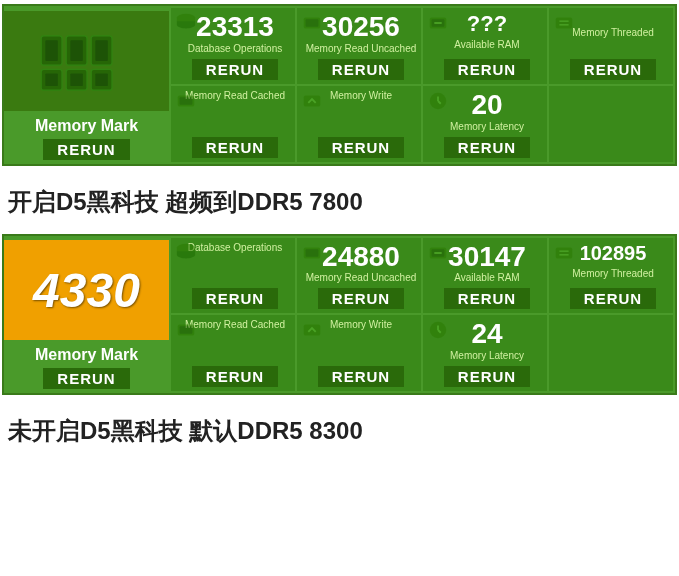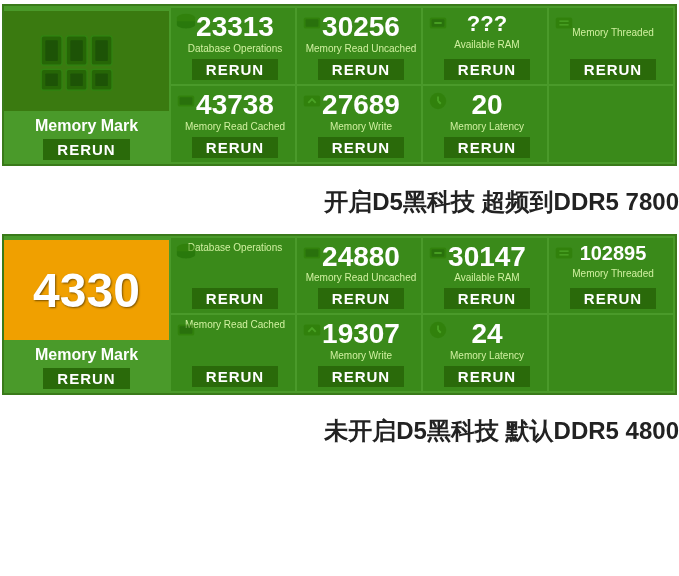--- a/index.html
+++ b/index.html
@@ -27,20 +27,21 @@
     }
 
     .score-block {
       background: #f0a000;
       width: 165px;
       height: 100px;
       display: flex;
       align-items: center;
       justify-content: center;
       position: relative;
+      font-style: italic;
     }
 
     .score-number {
       font-size: 48px;
       font-weight: bold;
       color: #fff;
       text-shadow: 1px 1px 2px rgba(0,0,0,0.5);
     }
 
     .memory-mark-label-block {
@@ -107,21 +108,21 @@
       position: absolute;
       left: 4px;
       top: 4px;
       width: 22px;
       height: 22px;
       opacity: 0.5;
     }
 
     .separator-section {
       background: #fff;
-      text-align: right;
+      text-align: left;
       padding: 16px 0 12px 8px;
     }
 
     .separator-text {
       font-size: 24px;
       font-weight: bold;
       color: #222;
     }
 
     
@@ -209,30 +210,28 @@
       <span class="metric-value" style="font-size:18px;"></span>
       <span class="metric-label">Memory Threaded</span>
       <button class="rerun-btn">RERUN</button>
     </div>
 
     <div class="metric-cell">
       <svg class="metric-icon" viewBox="0 0 24 24" xmlns="http://www.w3.org/2000/svg">
         <rect x="3" y="6" width="18" height="12" rx="2" fill="#2a7a00"></rect>
         <rect x="5" y="8" width="14" height="8" rx="1" fill="#1a5a00"></rect>
       </svg>
-      <span class="metric-value">43738</span>
       <span class="metric-label">Memory Read Cached</span>
       <button class="rerun-btn">RERUN</button>
     </div>
     <div class="metric-cell">
       <svg class="metric-icon" viewBox="0 0 24 24" xmlns="http://www.w3.org/2000/svg">
         <rect x="3" y="6" width="18" height="12" rx="2" fill="#2a7a00"></rect>
         <path d="M8 14 L12 10 L16 14" stroke="#5aba30" stroke-width="2" fill="none"></path>
       </svg>
-      <span class="metric-value">27689</span>
       <span class="metric-label">Memory Write</span>
       <button class="rerun-btn">RERUN</button>
     </div>
     <div class="metric-cell">
       <svg class="metric-icon" viewBox="0 0 24 24" xmlns="http://www.w3.org/2000/svg">
         <circle cx="12" cy="12" r="9" fill="#2a7a00"></circle>
         <line x1="12" y1="7" x2="12" y2="12" stroke="#5aba30" stroke-width="2"></line>
         <line x1="12" y1="12" x2="15" y2="15" stroke="#5aba30" stroke-width="2"></line>
       </svg>
       <span class="metric-value">20</span>
@@ -306,34 +305,33 @@
         <rect x="5" y="8" width="14" height="8" rx="1" fill="#1a5a00"></rect>
       </svg>
       <span class="metric-label">Memory Read Cached</span>
       <button class="rerun-btn">RERUN</button>
     </div>
     <div class="metric-cell">
       <svg class="metric-icon" viewBox="0 0 24 24" xmlns="http://www.w3.org/2000/svg">
         <rect x="3" y="6" width="18" height="12" rx="2" fill="#2a7a00"></rect>
         <path d="M8 14 L12 10 L16 14" stroke="#5aba30" stroke-width="2" fill="none"></path>
       </svg>
-      <span class="metric-value">19307</span>
       <span class="metric-label">Memory Write</span>
       <button class="rerun-btn">RERUN</button>
     </div>
     <div class="metric-cell">
       <svg class="metric-icon" viewBox="0 0 24 24" xmlns="http://www.w3.org/2000/svg">
         <circle cx="12" cy="12" r="9" fill="#2a7a00"></circle>
         <line x1="12" y1="7" x2="12" y2="12" stroke="#5aba30" stroke-width="2"></line>
         <line x1="12" y1="12" x2="15" y2="15" stroke="#5aba30" stroke-width="2"></line>
       </svg>
       <span class="metric-value">24</span>
       <span class="metric-label">Memory Latency</span>
       <button class="rerun-btn">RERUN</button>
     </div>
     <div class="metric-cell">
     </div>
   </div>
 </div>
 
 <div class="separator-section">
-  <span class="separator-text">未开启D5黑科技 默认DDR5 4800</span>
+  <span class="separator-text">未开启D5黑科技 默认DDR5 8300</span>
 </div>
 
 </body></html>

